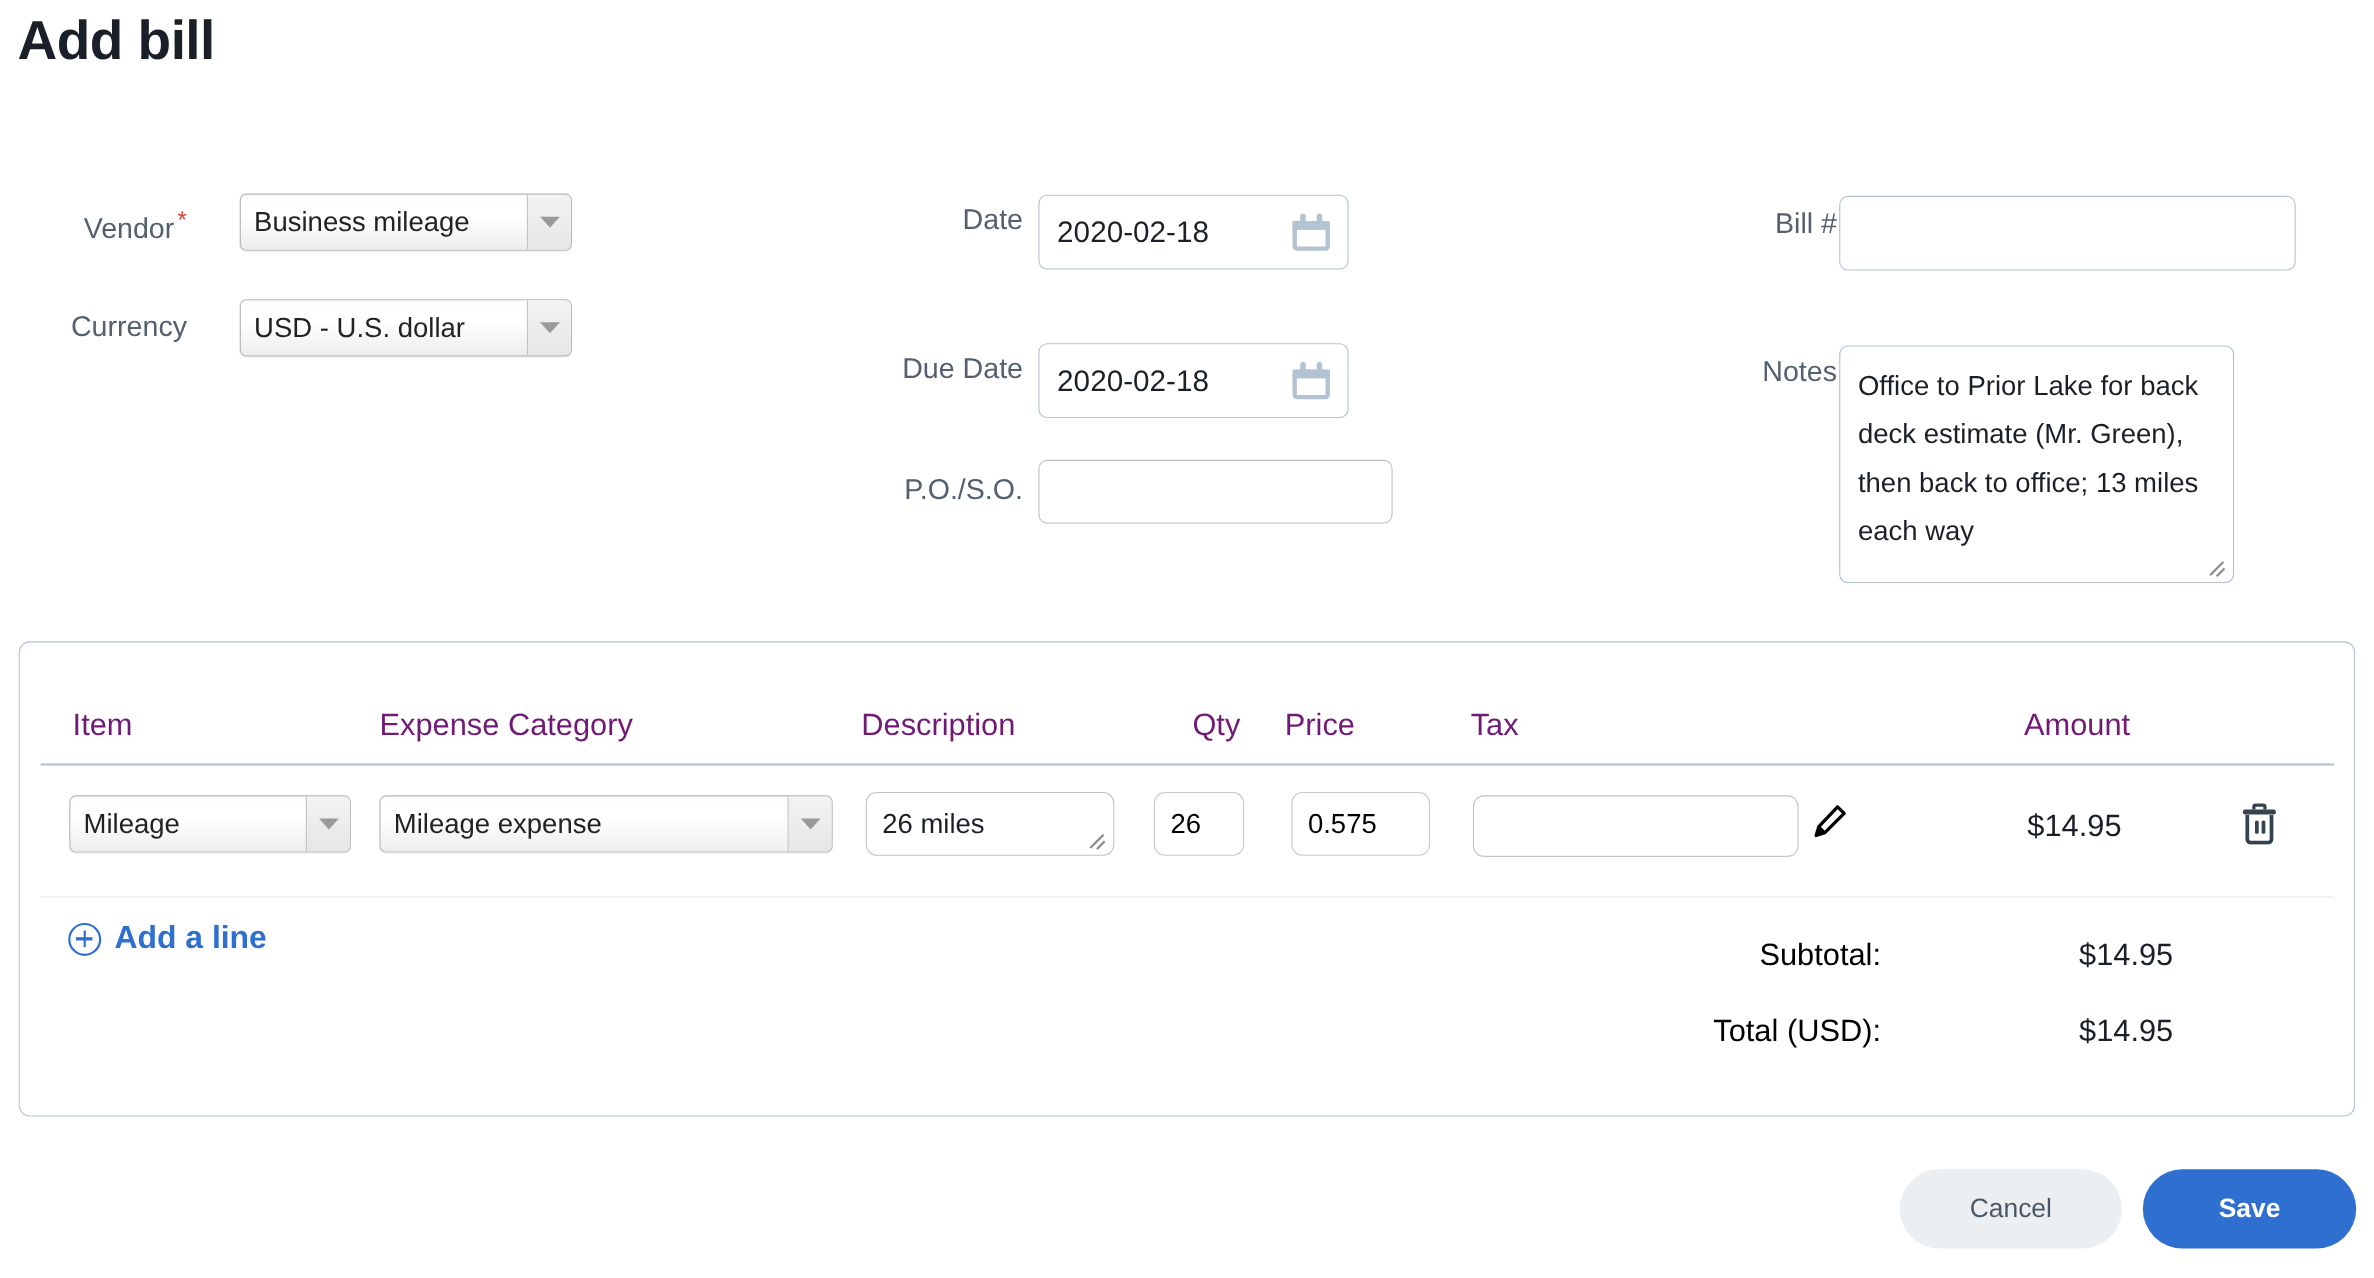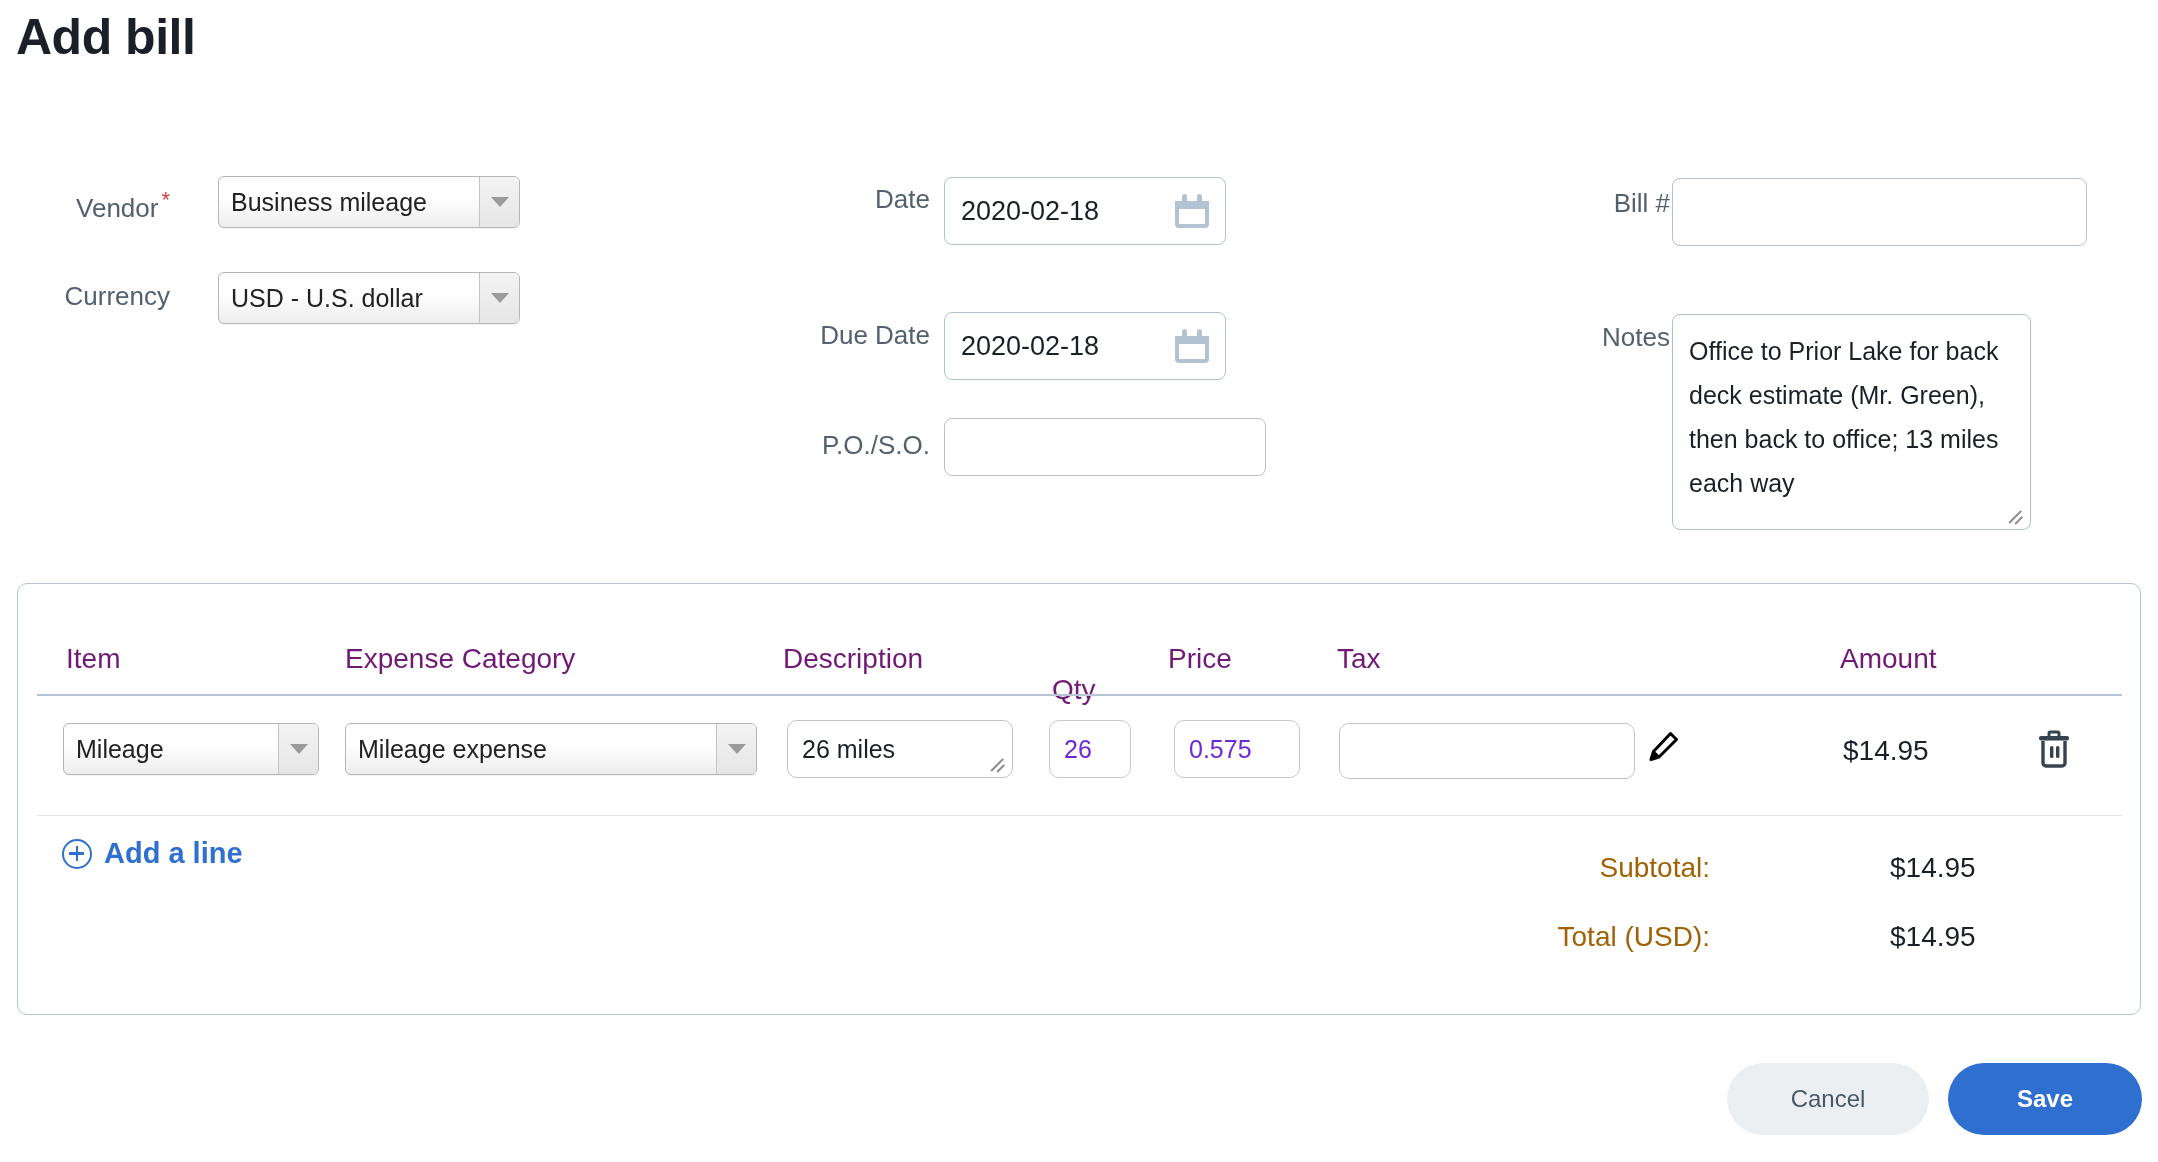--- a/index.html
+++ b/index.html
@@ -73,21 +73,21 @@
   }
   .inp-blue .val { flex: 1 1 auto; white-space: nowrap; }
 
   .inp-gray {
     position: absolute;
     background: #fff;
     border: 1px solid #c9c9c9;
     border-radius: 8px;
     display: flex; align-items: center;
     padding: 0 14px;
-    font-size: 25px; color: #6d28d9;
+    font-size: 25px; color: #000000;
   }
 
   
   .ta {
     position: absolute;
     background: #fff;
     border: 1px solid #c2c2c2;
     border-radius: 8px;
     padding: 14px 16px;
     font-size: 25px; line-height: 44px; color: #1b2028;
@@ -163,21 +163,21 @@
     border: 2.5px solid #2f6fd0; position: relative; flex: 0 0 auto;
   }
   .add-line .circ:before, .add-line .circ:after {
     content: ""; position: absolute; background: #2f6fd0;
   }
   .add-line .circ:before { left: 5px; top: 11.5px; width: 15px; height: 2.5px; }
   .add-line .circ:after  { top: 5px; left: 11.5px; height: 15px; width: 2.5px; }
 
   
   .tot-lbl {
-    position: absolute; font-size: 28px; color: #a16207;
+    position: absolute; font-size: 28px; color: #000000;
     text-align: right; white-space: nowrap;
   }
   .tot-val {
     position: absolute; font-size: 28px; color: #1b2028; white-space: nowrap;
   }
 
   
   .btn {
     position: absolute;
     display: flex; align-items: center; justify-content: center;
@@ -248,21 +248,21 @@
   <div class="ta blue" style="left:1672px; top:314px; width:359px; height:216px;">
     <span>Office to Prior Lake for back deck estimate (Mr. Green), then back to office; 13 miles each way</span>
     <span class="resize-grip"></span>
   </div>
 
   <div class="lines-card" style="left:17px; top:583px; width:2124px; height:432px;"></div>
 
   <div class="col-head" style="left:66px;   top:643px;">Item</div>
   <div class="col-head" style="left:345px;  top:643px;">Expense Category</div>
   <div class="col-head" style="left:783px;  top:643px;">Description</div>
-  <div class="col-head" style="left:1052px; top:643px;margin-top:31px;">Qty</div>
+  <div class="col-head" style="left:1084px; top:643px;">Qty</div>
   <div class="col-head" style="left:1168px; top:643px;">Price</div>
   <div class="col-head" style="left:1337px; top:643px;">Tax</div>
   <div class="col-head" style="left:1840px; top:643px;">Amount</div>
 
   <div class="hr" style="left:37px; top:694px; width:2085px;"></div>
 
   <div class="sel" style="left:63px; top:723px; width:256px; height:52px;">
     <span class="sel-text">Mileage</span>
     <span class="sel-arrow">
         <i></i>

